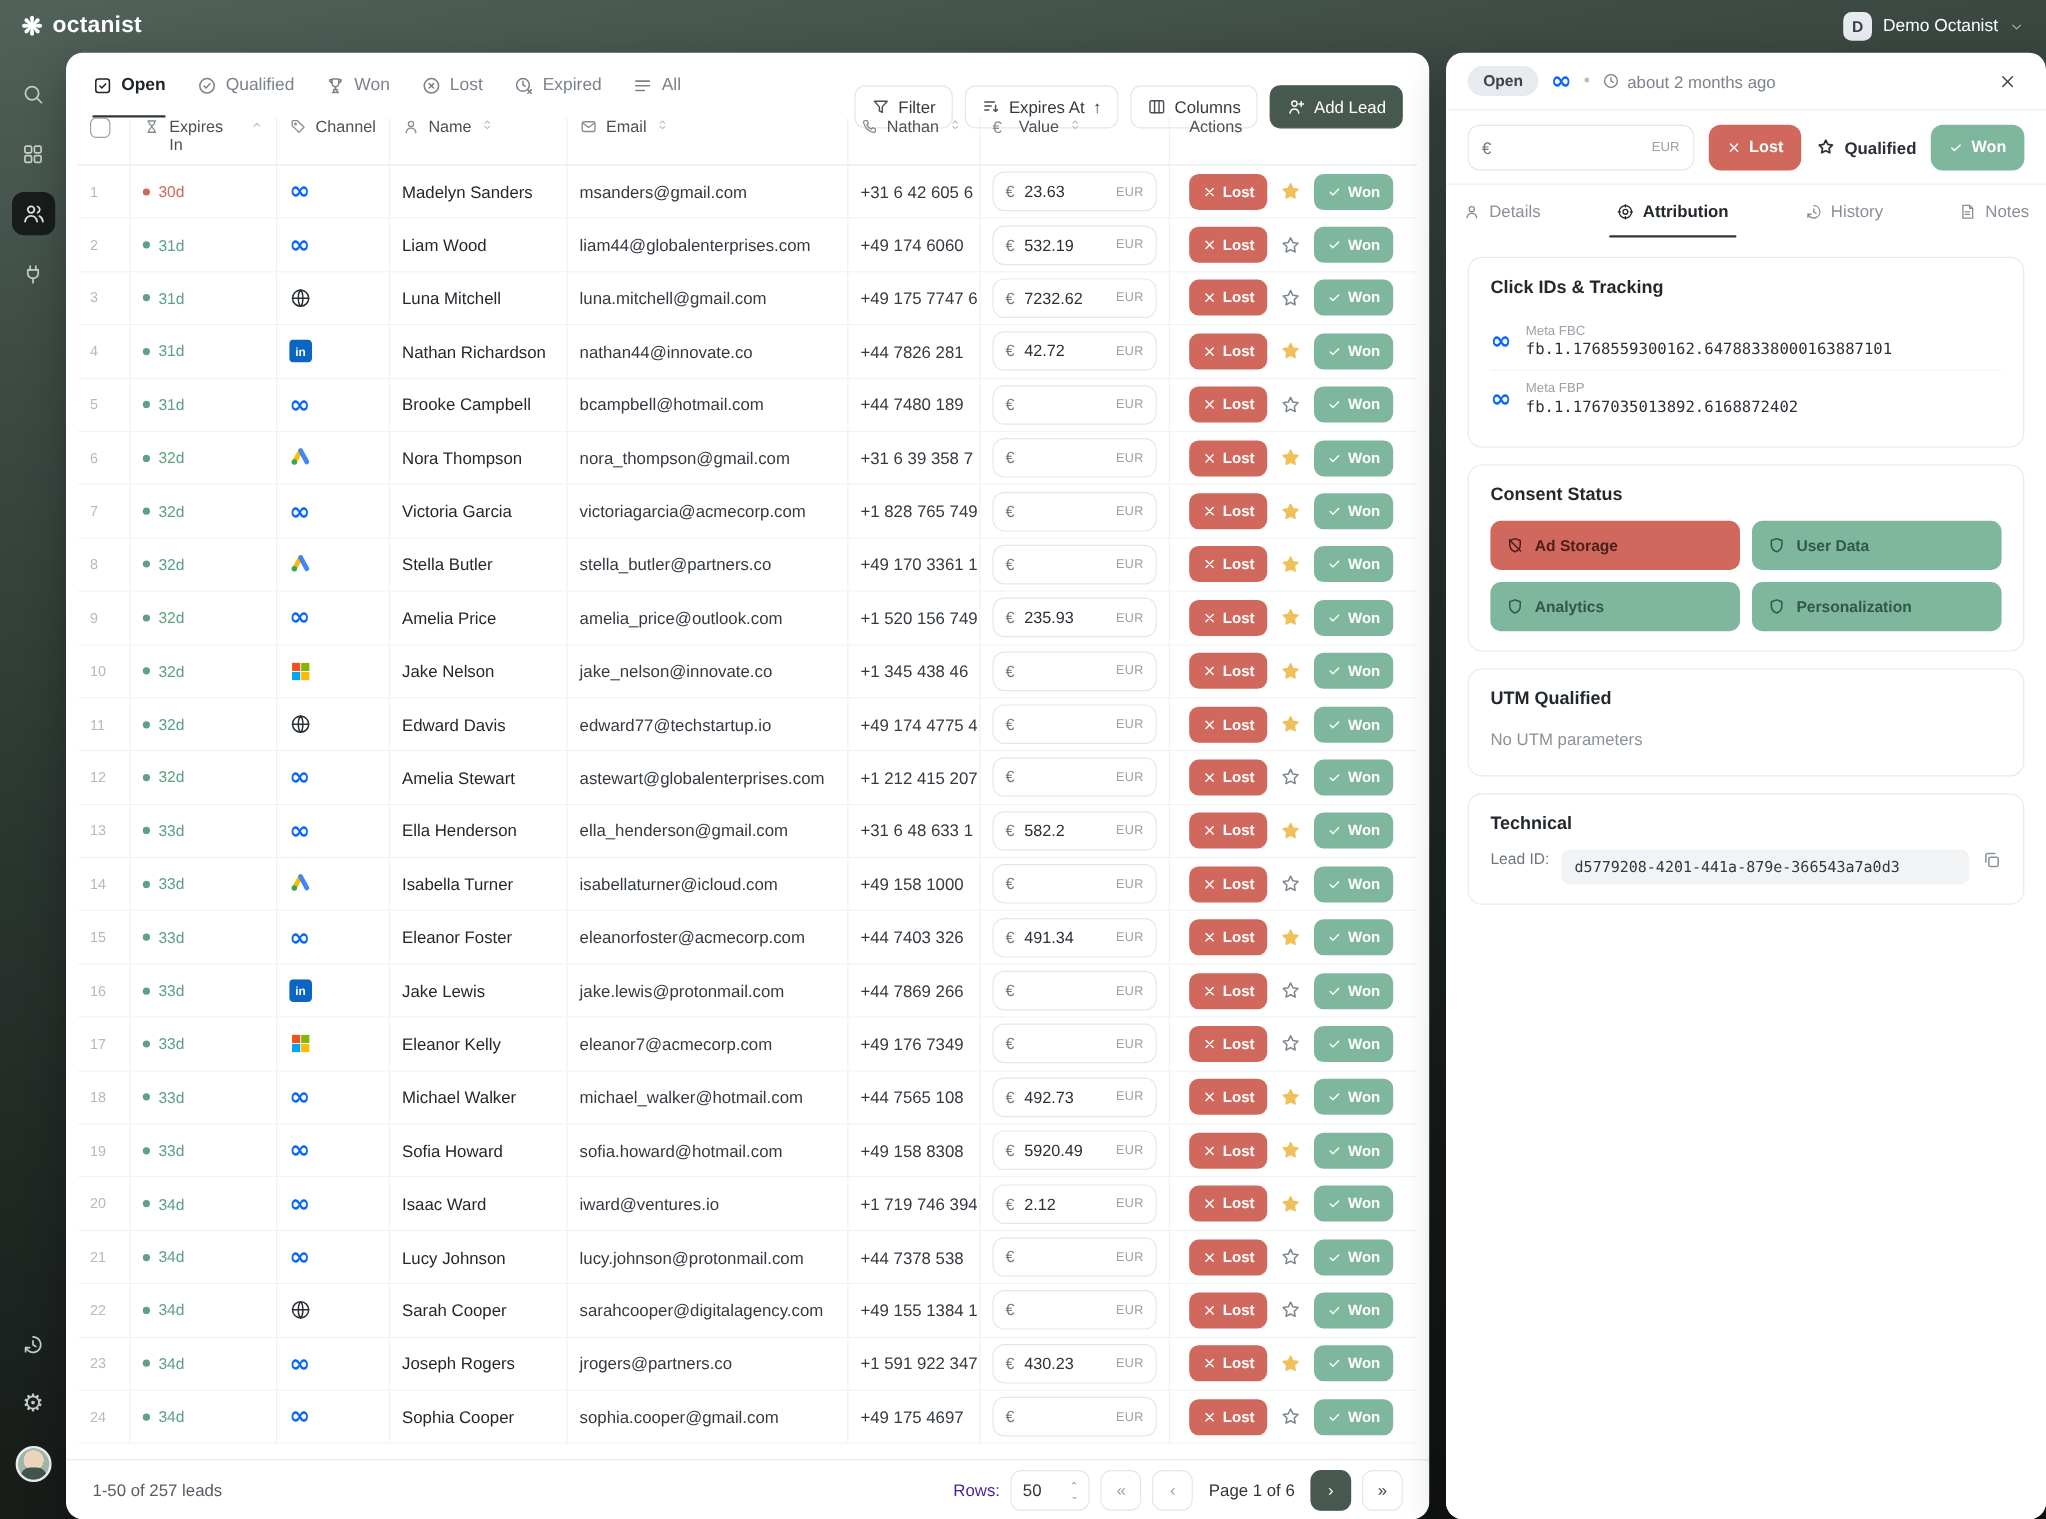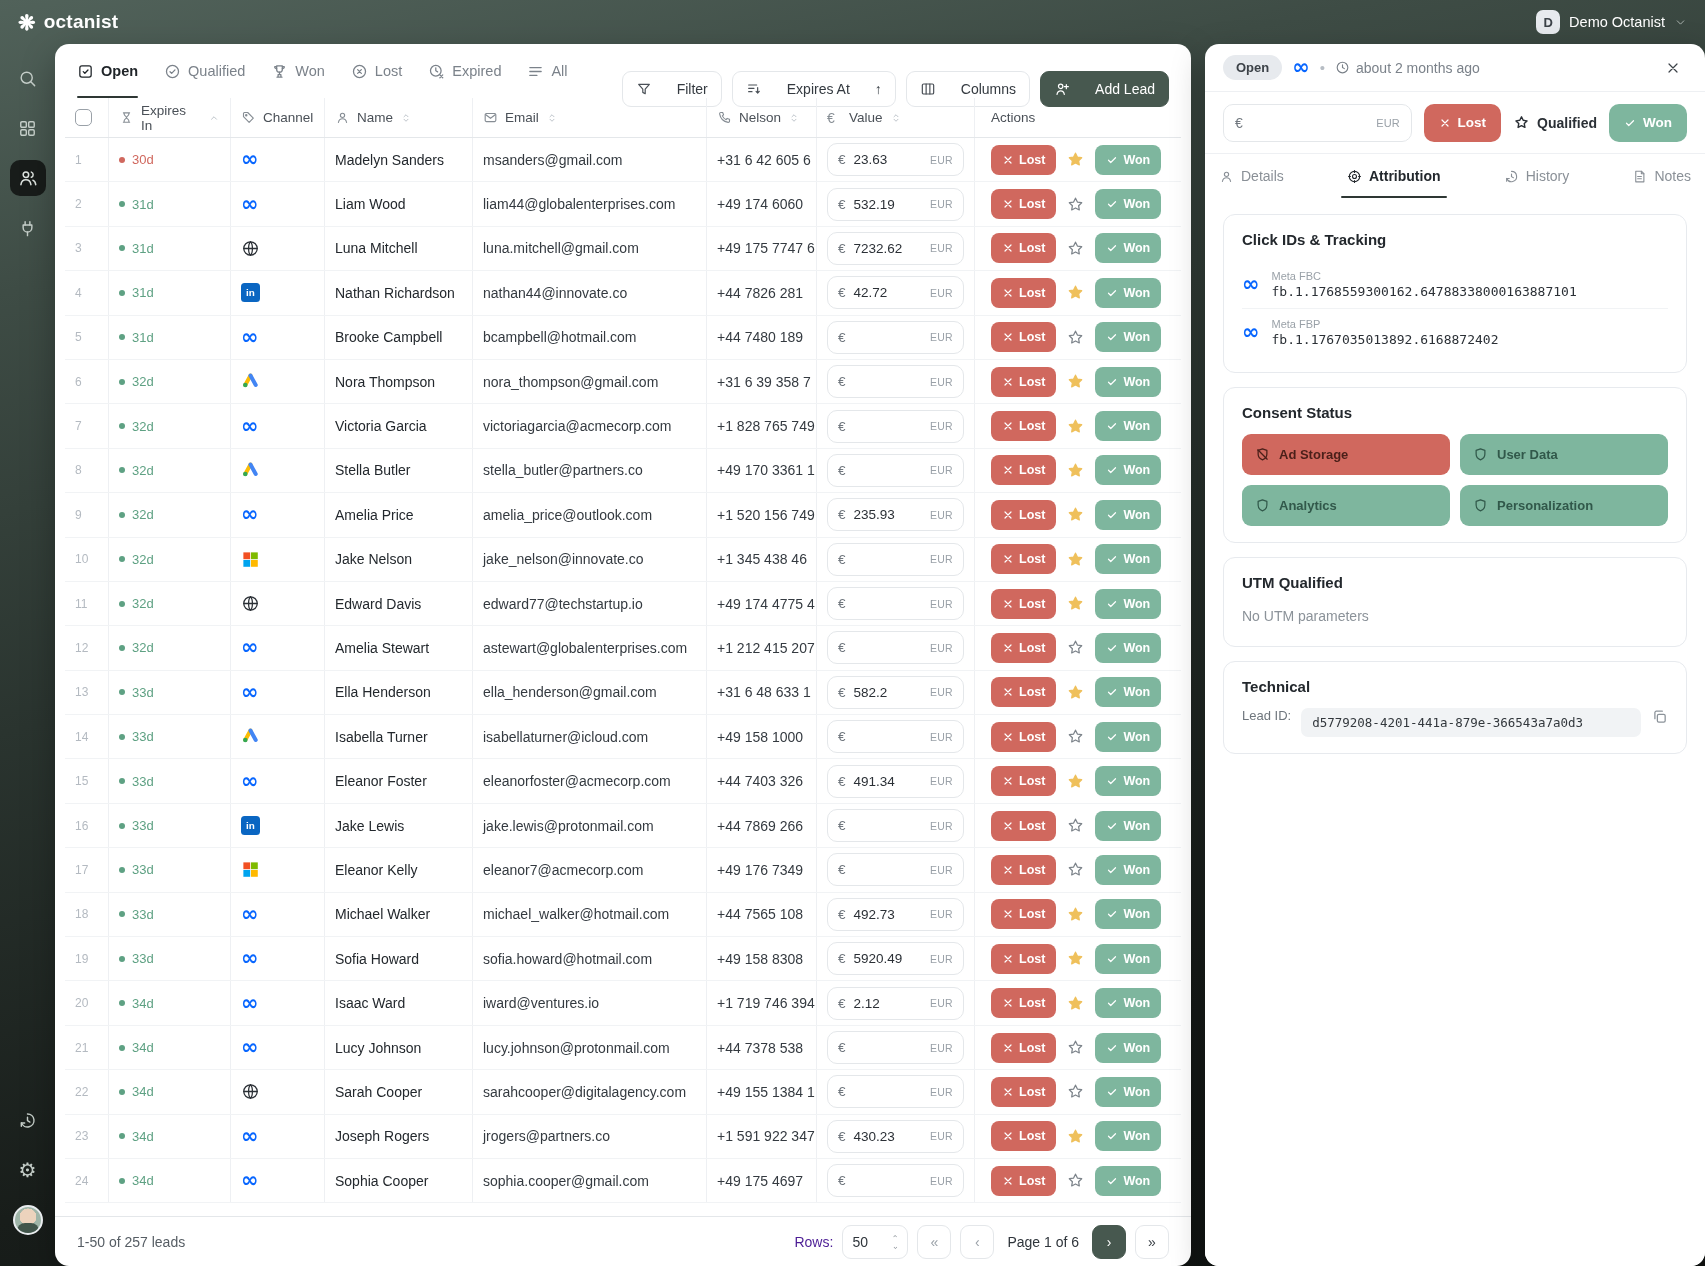--- a/index.html
+++ b/index.html
@@ -36,30 +36,30 @@
   .avatar-photo::after{content:"";position:absolute;left:50%;top:62%;transform:translateX(-50%);width:22px;height:14px;border-radius:8px 8px 0 0;background:#41554b;}
 
   
   .main-card{flex:1;background:#fff;border-radius:14px;display:flex;flex-direction:column;overflow:hidden;box-shadow:0 12px 34px rgba(0,0,0,.28);}
   .tabbar{height:54px;display:flex;align-items:center;padding:0 22px;gap:26px;flex:none;}
   .tab{height:100%;display:flex;align-items:center;gap:7px;font-size:14.5px;color:#7b828a;position:relative;cursor:pointer;white-space:nowrap;}
   .tab .ticon{width:17px;height:17px;}
   .tab.active{color:#1f2428;font-weight:700;}
   .tab.active::after{content:"";position:absolute;left:0;right:0;bottom:0;height:2.5px;background:#2e3734;border-radius:2px;}
   .toolbar{margin-left:auto;display:flex;align-items:center;gap:10px;}
-  .tbtn{height:36px;border:1px solid var(--line2);background:#fff;border-radius:9px;padding:0 13px;display:flex;align-items:center;gap:25px;font-size:14px;color:#343a40;font-weight:500;cursor:pointer;font-family:inherit;margin-top:35px;}
+  .tbtn{height:36px;border:1px solid var(--line2);background:#fff;border-radius:9px;padding:0 13px;display:flex;align-items:center;gap:7px;font-size:14px;color:#343a40;font-weight:500;cursor:pointer;font-family:inherit;margin-top:35px;}
   .tbtn .ticon{width:16px;height:16px;color:#4a5057;}
   .tbtn.dark{background:var(--accent);border-color:var(--accent);color:#fff;}
   .tbtn.dark .ticon{color:#fff;}
 
   
   .table{flex:1;overflow:hidden;display:flex;flex-direction:column;padding:0 10px;}
   .thead,.trow{display:grid;grid-template-columns:44px 122px 94px 148px 234px 110px 158px 1fr;align-items:center;}
   .thead{height:40px;flex:none;border-bottom:1px solid var(--line2);color:#4a5057;font-size:13.5px;font-weight:500;}
-  .hc{display:flex;align-items:center;gap:7px;height:100%;padding:0 10px;border-right:1px solid var(--line);}
+  .hc{display:flex;gap:7px;height:100%;padding:0 10px;border-right:1px solid var(--line);}
   .hc:last-child,.c:last-child{border-right:none;}
   .hc .ticon{width:15px;height:15px;color:#868d94;flex:none;}
   .hcb{width:17px;height:17px;border:1.6px solid #9aa1a8;border-radius:5px;cursor:pointer;}
   .caret{width:12px;height:12px;color:#b7bdc4;flex:none;}
   .tbody{flex:1;overflow:hidden;}
   .trow{height:44.4px;border-bottom:1px solid #f1f3f5;font-size:14px;cursor:pointer;}
   .c{display:flex;align-items:center;height:100%;padding:0 10px;border-right:1px solid var(--line);overflow:hidden;white-space:nowrap;}
   .c-num{color:#b4bac1;font-size:12px;justify-content:flex-start;}
   .dot{width:6px;height:6px;border-radius:50%;margin-right:7px;flex:none;}
   .days{font-size:13px;font-weight:500;color:#5ea183;}
@@ -367,21 +367,21 @@
                 <path d="M8 9.5l4-4 4 4M8 14.5l4 4 4-4"></path>
               </svg>
             </span>
           </div>
         <div class="hc">
             <span class="ticon">
               <svg class="ic" viewBox="0 0 24 24">
                 <path d="M6.2 4h2.9l1.4 3.8-2 1.6a12.5 12.5 0 0 0 6.1 6.1l1.6-2L20 14.9v2.9a2 2 0 0 1-2.2 2A16.5 16.5 0 0 1 4.2 6.2 2 2 0 0 1 6.2 4z"></path>
               </svg>
             </span>
-            <span>Nelson</span>
+            <span>Nathan</span>
             <span class="caret">
               <svg class="ic" viewBox="0 0 24 24">
                 <path d="M8 9.5l4-4 4 4M8 14.5l4 4 4-4"></path>
               </svg>
             </span>
           </div>
         <div class="hc">
             <span class="ticon" style="font-size:14px;">€</span>
             <span>Value</span>
             <span class="caret">

